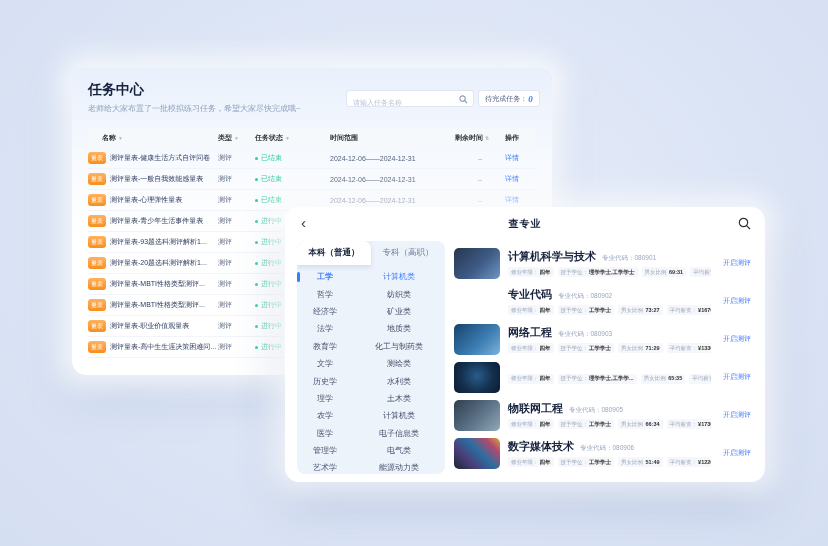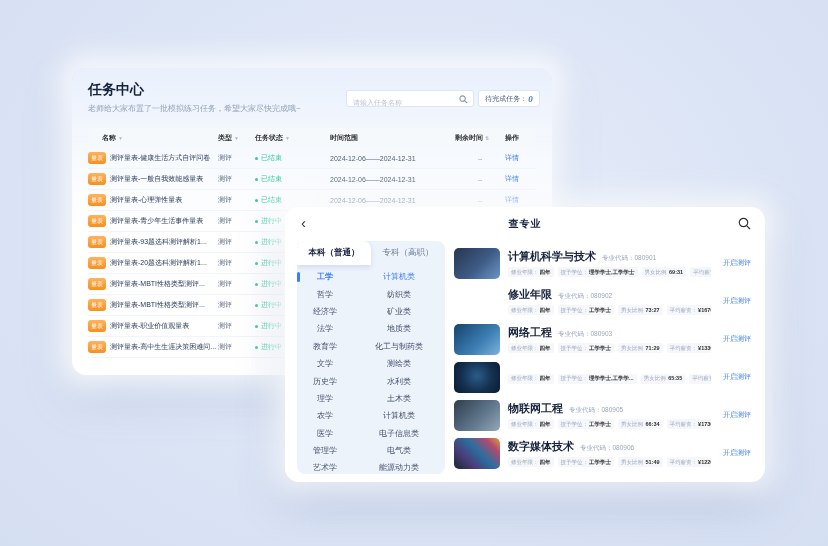--- a/index.html
+++ b/index.html
@@ -322,21 +322,21 @@
         <span class="pill"><span>男女比例 </span><b>69:31</b></span>
         <span class="pill"><span>平均薪资：</span></span>
       </div>
     </div>
     <span class="maction">开启测评</span>
   </div>
         <div class="mitem">
     <div class="thumb thumb2"></div>
     <div class="minfo">
       <div class="mline1">
-        <span class="mname">修业年限</span>
+        <span class="mname">专业代码</span>
         <span class="mcode"><span>专业代码：</span><span>080902</span></span>
       </div>
       <div class="mline2">
         <span class="pill"><span>修业年限：</span><b>四年</b></span>
         <span class="pill"><span>授予学位：</span><b>工学学士</b></span>
         <span class="pill"><span>男女比例 </span><b>73:27</b></span>
         <span class="pill"><span>平均薪资：</span><b>¥16700</b></span>
       </div>
     </div>
     <span class="maction">开启测评</span>

